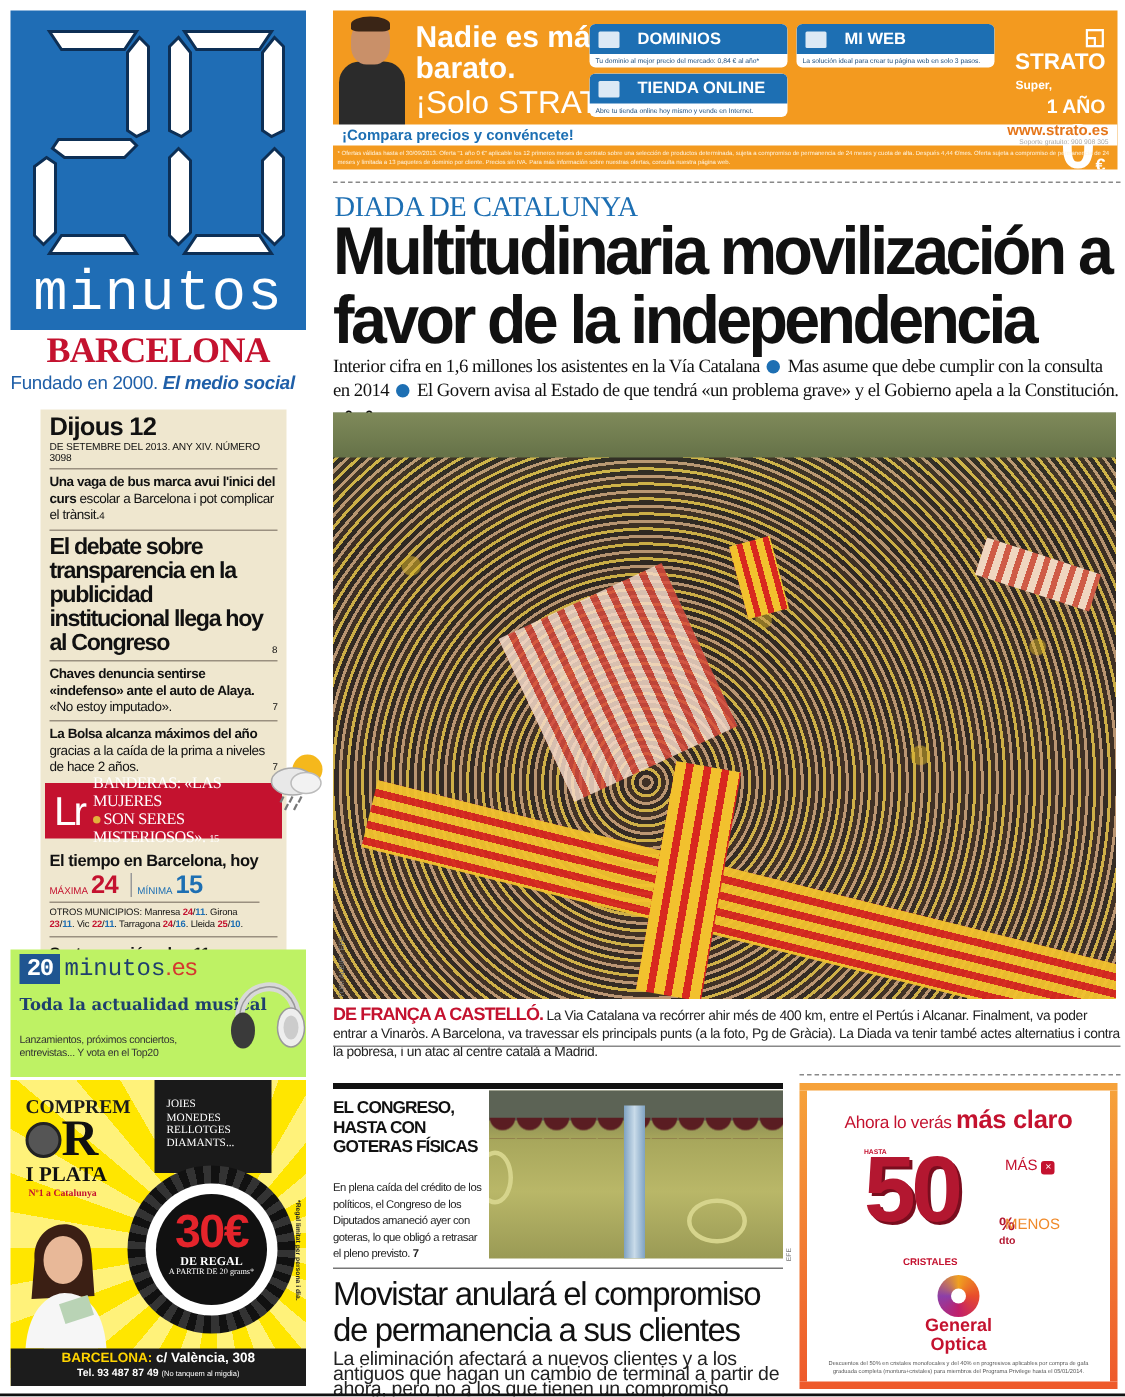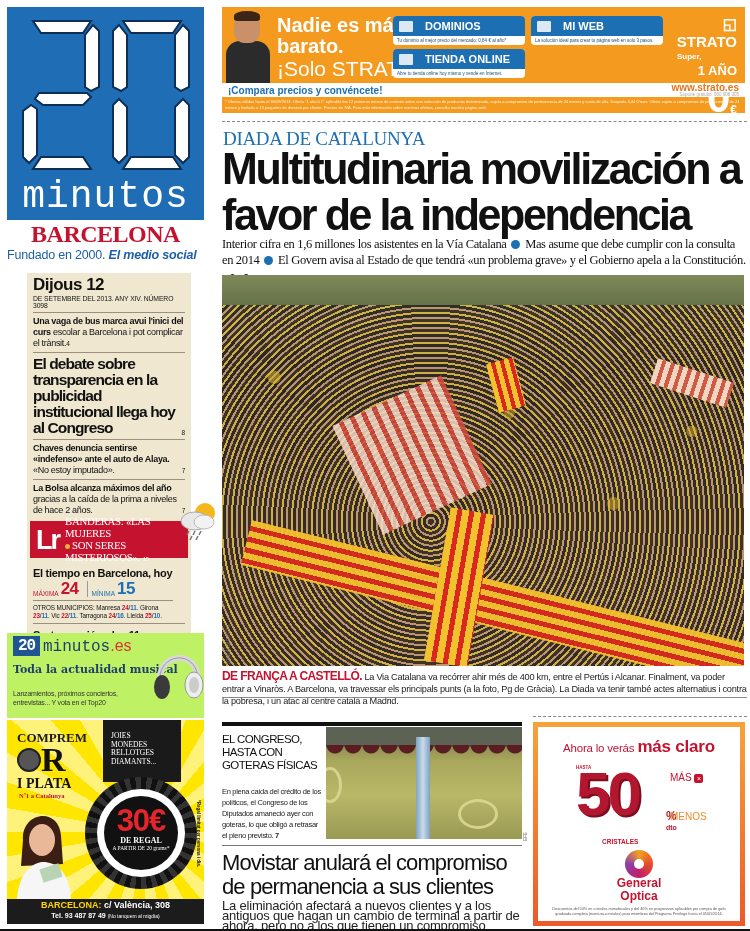--- a/index.html
+++ b/index.html
@@ -87,21 +87,21 @@
   .lc-pad { padding: 3px 6px 0 6px; }
   .date-big { font-weight: bold; font-size: 17px; line-height: 18px; letter-spacing: -0.5px; }
   .date-small { font-size: 6.8px; letter-spacing: -0.1px; margin-top: 1px; }
   .sep { border-top: 1px solid #9a9080; margin: 3px 0; }
   .lc-item { font-size: 9px; line-height: 11px; letter-spacing: -0.3px; }
   .lc-item b { font-weight: bold; }
   .lc-num { font-size: 6.5px; }
   .lc-big { font-weight: bold; font-size: 15.5px; line-height: 16px; letter-spacing: -0.9px; }
   .row-end { display: flex; justify-content: space-between; align-items: flex-end; }
   .lr-banner { margin: 5px 3px 0 3px; background: #c4122f; height: 37px; display: flex; align-items: center; padding-left: 6px; color: #fff; }
-  .lr-logo { font-weight: bold; font-size: 27px; letter-spacing: -2px; color: #fff; line-height: 26px; }
+  .lr-logo { font-weight: normal; font-size: 27px; letter-spacing: -2px; color: #fff; line-height: 26px; }
   .lr-dot { display: inline-block; width: 5px; height: 5px; background: #e3b23c; border-radius: 50%; margin-right: 2px; }
   .lr-text { font-family: "Liberation Serif", serif; font-size: 10.8px; line-height: 12px; margin-left: 6px; letter-spacing: -0.3px; }
   .lr-text small { font-size: 7px; }
   .weather-title { font-weight: bold; font-size: 11px; letter-spacing: -0.3px; margin-top: 6px; }
   .wx-row { display: flex; align-items: flex-end; margin-top: 1px; }
   .wx-lbl { font-size: 6.5px; }
   .wx-max { color: #c4122f; }
   .wx-min { color: #1d6fb3; }
   .wx-val { font-weight: bold; font-size: 17px; line-height: 17px; margin: 0 4px 0 2px; letter-spacing: -0.5px; }
   .wx-div { width: 1px; height: 16px; background: #999; margin: 0 4px; }
@@ -146,21 +146,21 @@
   .gold-note { position: absolute; left: 189px; top: 80px; font-size: 4.5px; writing-mode: vertical-rl; color: #222; font-weight: bold; }
   .gold-woman { position: absolute; left: 8px; top: 84px; width: 60px; height: 95px; }
   .gold-foot { position: absolute; left: 0; right: 0; bottom: 0; height: 25px; background: #1c1c1c; text-align: center; color: #fff; }
   .gold-foot .l1 { font-size: 9px; font-weight: bold; line-height: 12px; }
   .gold-foot .l1 span { color: #ffd400; }
   .gold-foot .l2 { font-size: 7px; font-weight: bold; line-height: 10px; }
   .gold-foot .l2 small { font-size: 5px; font-weight: normal; }
 
   
   .topbar { position: absolute; left: 222px; top: 722px; width: 300px; height: 4px; background: #111; }
-  .cong-title { position: absolute; left: 222px; top: 733px; width: 100px; font-weight: normal; font-size: 11.5px; line-height: 13px; letter-spacing: -0.6px; }
+  .cong-title { position: absolute; left: 222px; top: 733px; width: 100px; font-weight: bold; font-size: 11.5px; line-height: 13px; letter-spacing: -0.6px; }
   .cong-body { position: absolute; left: 222px; top: 786px; width: 100px; font-size: 7.5px; line-height: 11px; letter-spacing: -0.3px; color: #222; }
   .cong-body b { font-weight: bold; }
   .cong-photo { position: absolute; left: 326px; top: 727px; width: 196px; height: 112px; overflow: hidden;
                 background: linear-gradient(180deg, #6d6f4a 0%, #a8a75c 30%, #b9b768 60%, #9a9a55 100%); }
   .cong-photo .ceil { position: absolute; left: 0; right: 0; top: 0; height: 20px; background: #5c6355; }
   .cong-photo .drape { position: absolute; left: 0; right: 0; top: 18px; height: 14px;
        background: radial-gradient(circle at 50% 0, #5a1d22 0 8px, transparent 9px) 0 0/18px 14px repeat-x; }
   .cong-photo .column { position: absolute; left: 90px; top: 10px; width: 14px; height: 102px; background: linear-gradient(90deg, #7fa2c2, #c9dbe9, #7fa2c2); }
   .cong-photo .oval1 { position: absolute; left: -8px; top: 40px; width: 24px; height: 36px; border: 3px solid #d6d48c; border-radius: 50%; }
   .cong-photo .oval2 { position: absolute; left: 132px; top: 72px; width: 40px; height: 30px; border: 3px solid #d6d48c; border-radius: 50%; }

